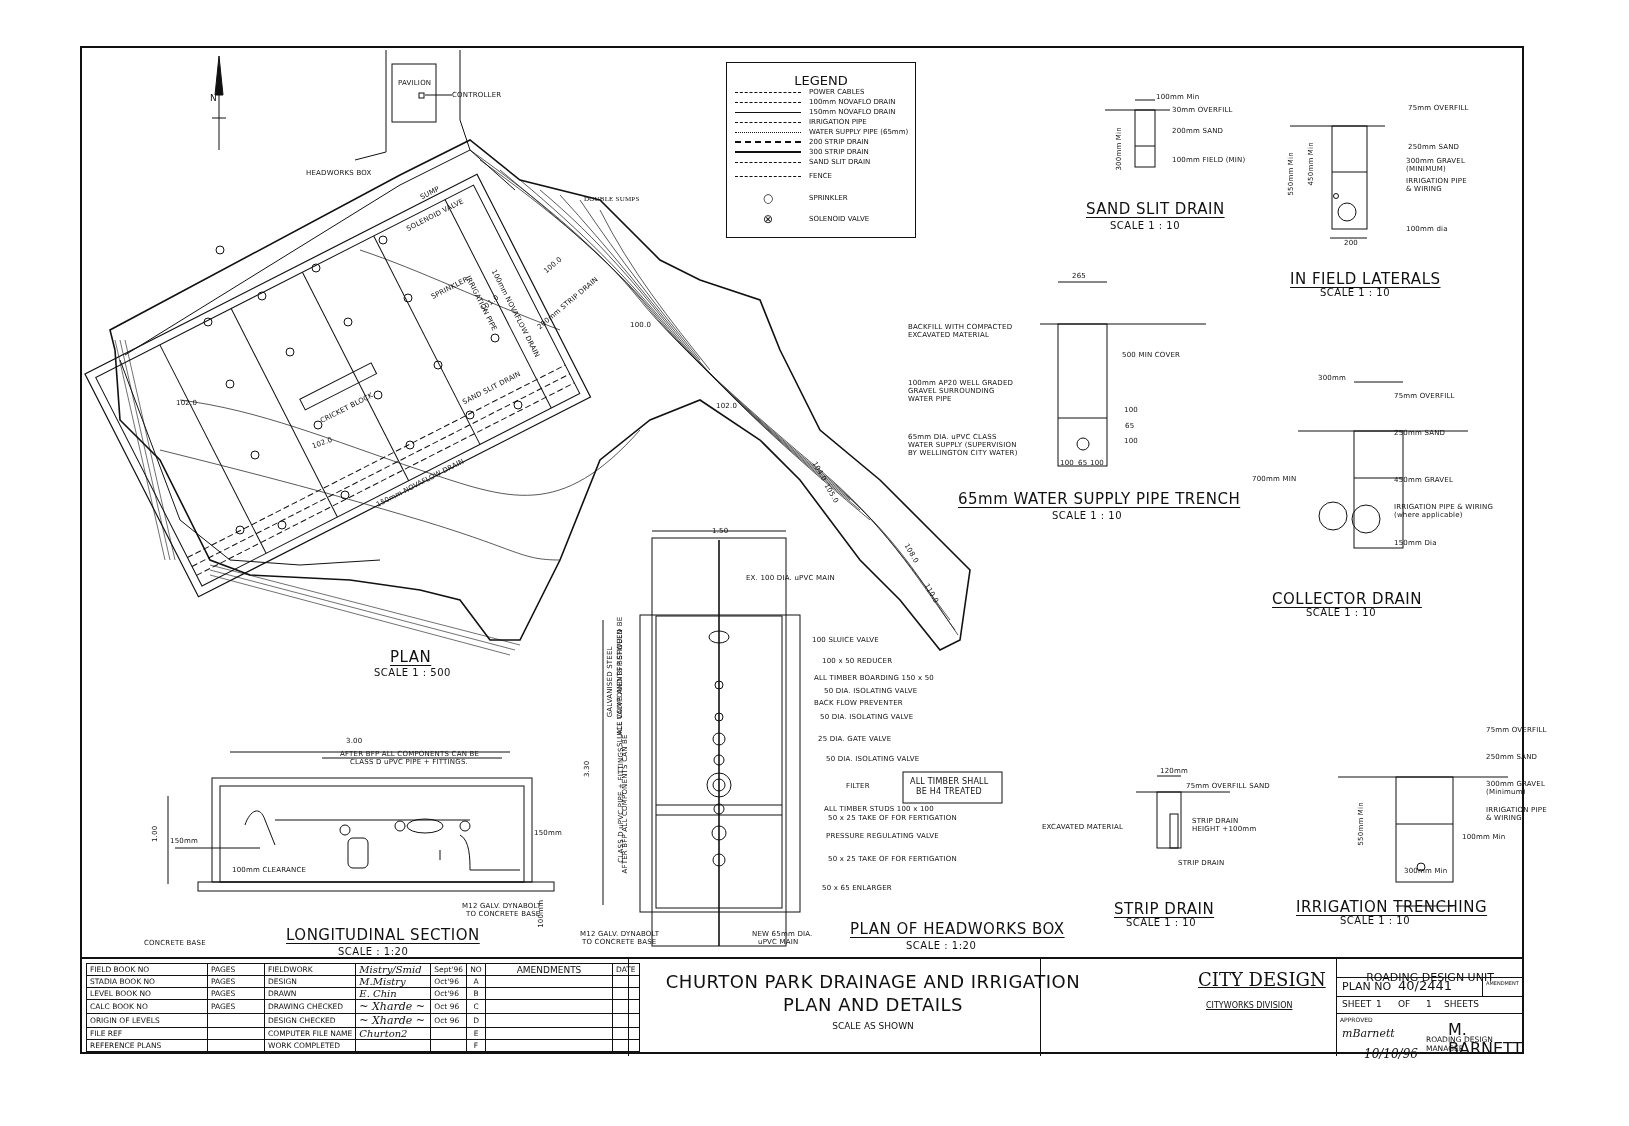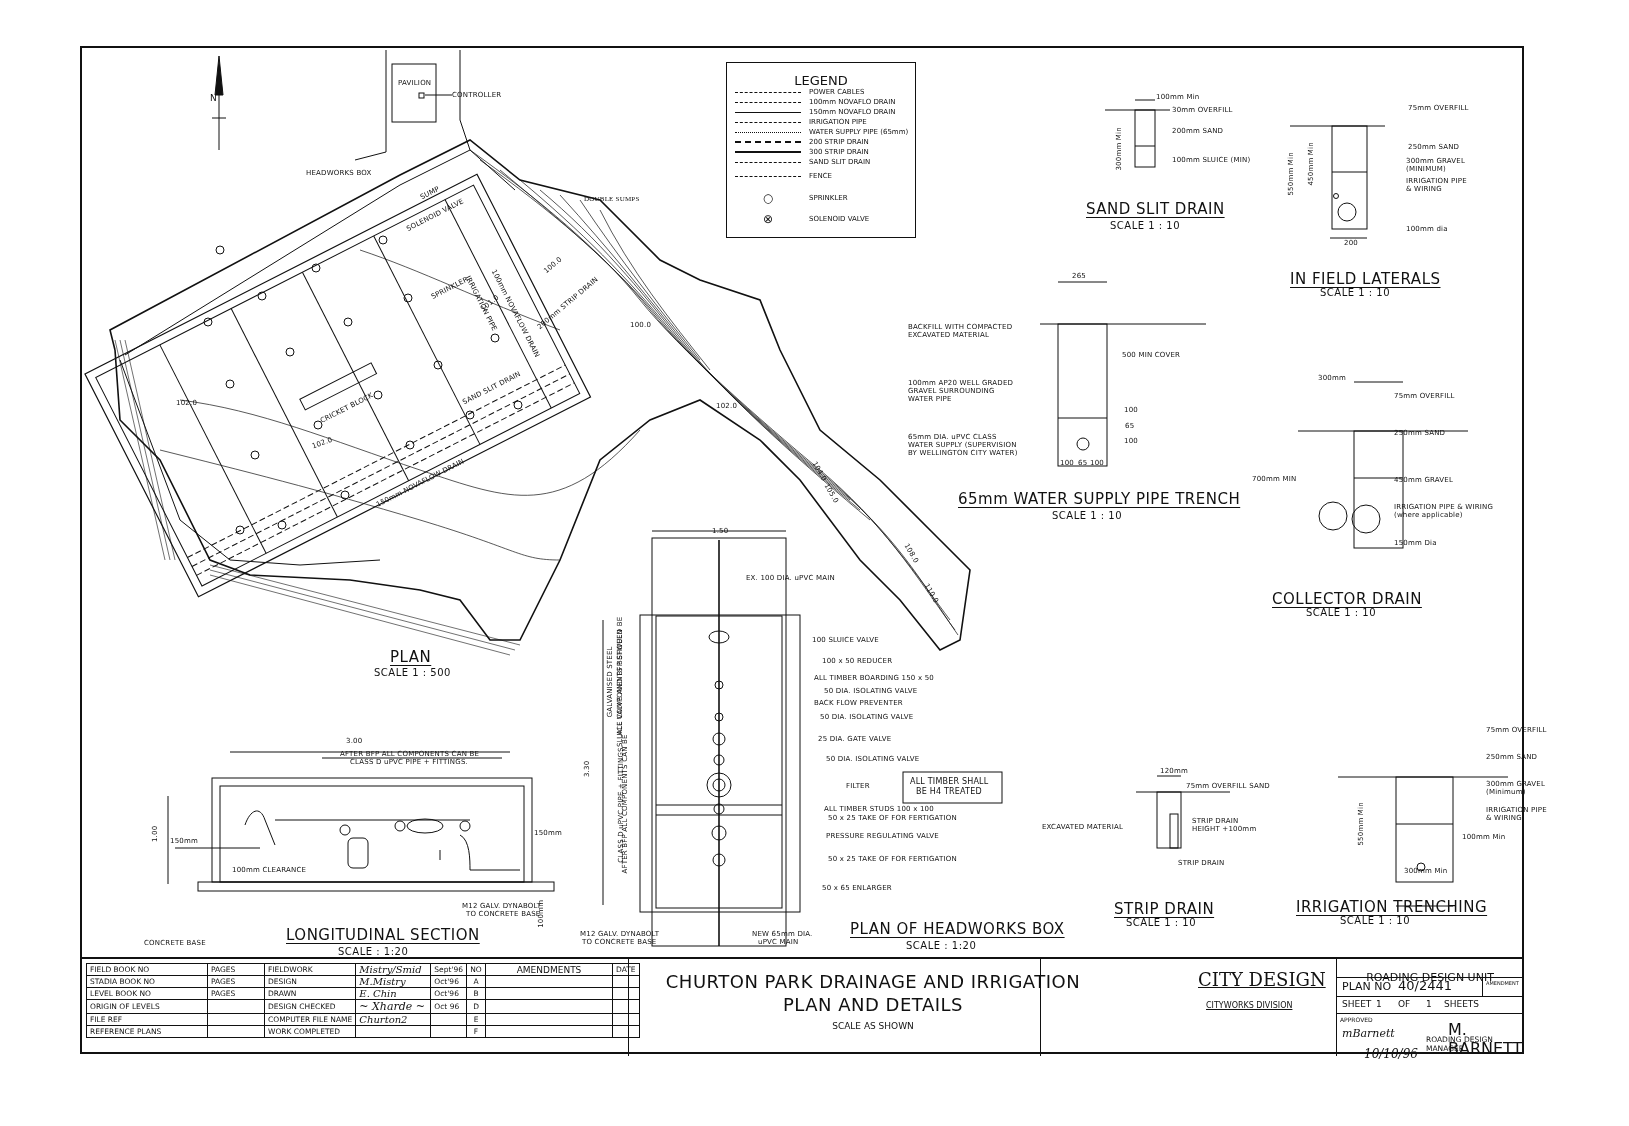--- a/index.html
+++ b/index.html
@@ -250,21 +250,21 @@
   <div class="lrow" style="top:151px;">
       <div style="width:66px;margin-right:8px;text-align:center;font-size:12px;">⊗</div>
       <span>SOLENOID VALVE</span>
     </div>
 </div>
 
 <div class="abs t" style="left:1156px;top:94px;">100mm Min</div>
 <div class="abs t" style="left:1098px;top:145px;transform:rotate(-90deg);">300mm Min</div>
 <div class="abs t" style="left:1172px;top:107px;">30mm OVERFILL</div>
 <div class="abs t" style="left:1172px;top:128px;">200mm SAND</div>
-<div class="abs t" style="left:1172px;top:157px;">100mm SLUICE (MIN)</div>
+<div class="abs t" style="left:1172px;top:157px;">100mm FIELD (MIN)</div>
 <div class="abs title" style="left:1086px;top:200px;">SAND SLIT DRAIN</div>
 <div class="abs scale" style="left:1110px;top:220px;">SCALE 1 : 10</div>
 
 <div class="abs t" style="left:1270px;top:170px;transform:rotate(-90deg);">550mm Min</div>
 <div class="abs t" style="left:1290px;top:160px;transform:rotate(-90deg);">450mm Min</div>
 <div class="abs t" style="left:1344px;top:240px;text-align:center;">200</div>
 <div class="abs t" style="left:1408px;top:105px;">75mm OVERFILL</div>
 <div class="abs t" style="left:1408px;top:144px;">250mm SAND</div>
 <div class="abs t" style="left:1406px;top:158px;">300mm GRAVEL</div>
 <div class="abs t" style="left:1406px;top:166px;">(MINIMUM)</div>
@@ -397,20 +397,30 @@
           <td>LEVEL BOOK NO</td>
           <td>PAGES</td>
           <td>DRAWN</td>
           <td class="hand">E. Chin</td>
           <td>Oct'96</td>
           <td style="text-align:center">B</td>
           <td></td>
           <td></td>
         </tr>
     <tr>
+          <td>CALC BOOK NO</td>
+          <td>PAGES</td>
+          <td>DRAWING CHECKED</td>
+          <td class="sigline">~ Xharde ~</td>
+          <td>Oct 96</td>
+          <td style="text-align:center">C</td>
+          <td></td>
+          <td></td>
+        </tr>
+    <tr>
           <td>ORIGIN OF LEVELS</td>
           <td></td>
           <td>DESIGN CHECKED</td>
           <td class="sigline">~ Xharde ~</td>
           <td>Oct 96</td>
           <td style="text-align:center">D</td>
           <td></td>
           <td></td>
         </tr>
     <tr>

